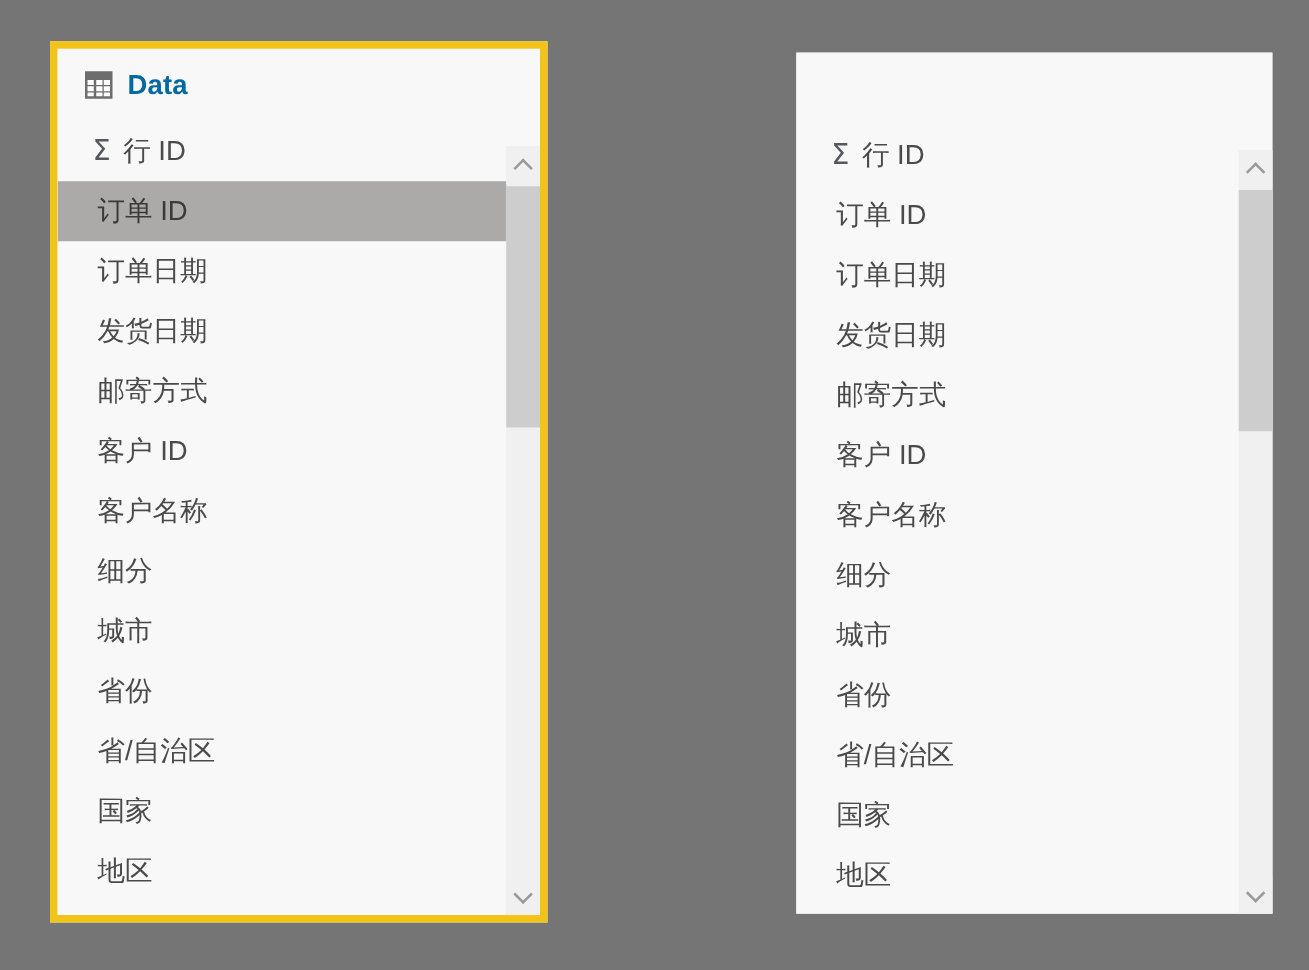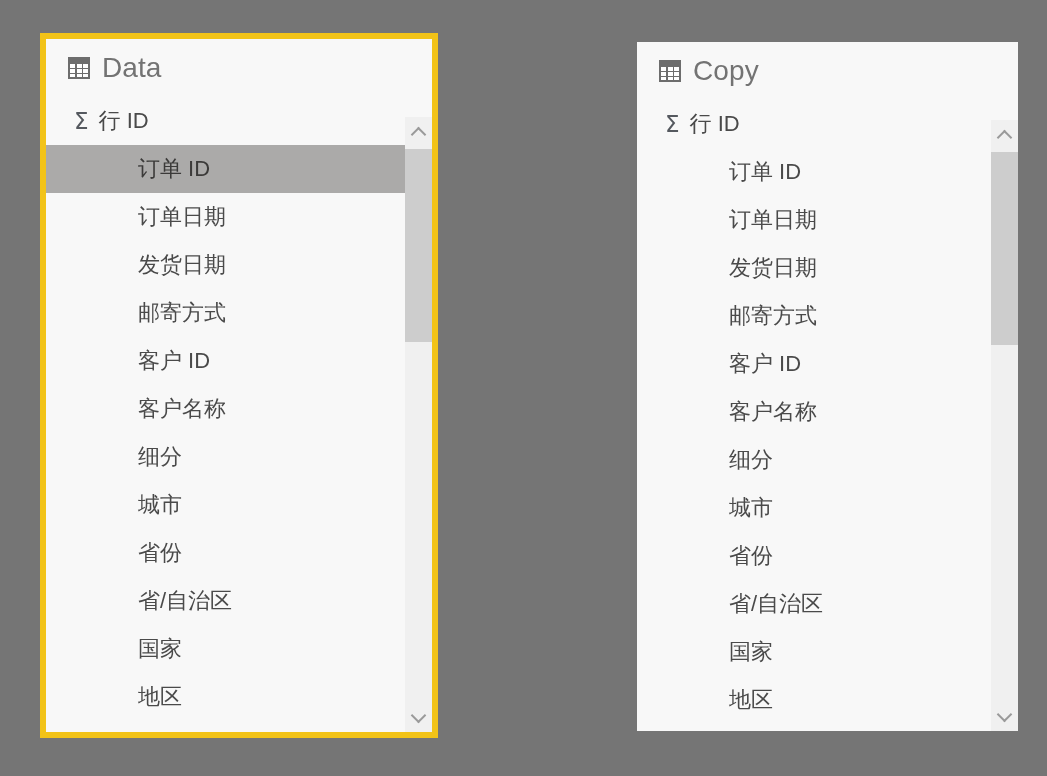--- a/index.html
+++ b/index.html
@@ -70,43 +70,43 @@
   }
   
   .table-icon i.c1 { left: 2px; width: 5px; }
   .table-icon i.c2 { left: 8.5px; width: 5px; }
   .table-icon i.c3 { left: 15px; width: 5px; }
   .table-icon i.r1 { top: 7px; height: 4px; }
   .table-icon i.r2 { top: 12px; height: 4px; }
   .table-icon i.r3 { top: 17px; height: 3px; }
 
   .panel-title {
-    font-size: 28px;
-    font-weight: normal;
-    color: #737373;
+    font-size: 22px;
+    font-weight: bold;
+    color: #0369a1;
     letter-spacing: 0.1px;
     line-height: 1;
   }
 
   
   .field-list {
     position: absolute;
     left: 0;
     right: 0;
     top: 58px;
     bottom: 0;
     overflow: hidden;
   }
 
   .field-row {
     height: 48px;
     display: flex;
     align-items: center;
     box-sizing: border-box;
-    padding-left: 92px;
+    padding-left: 32px;
     font-size: 22px;
     color: #4a4a4a;
     white-space: nowrap;
   }
 
   .field-row.measure {
     padding-left: 28px;
   }
 
   .field-row.selected {
@@ -248,34 +248,20 @@
         <span class="chev down"></span>
       </div>
     </div>
 
   </div>
 </div>
 
 <div class="panel panel-right">
   <div class="panel-inner">
 
-    <div class="panel-header">
-      <span class="table-icon">
-        <i class="c1 r1"></i>
-          <i class="c2 r1"></i>
-          <i class="c3 r1"></i>
-        <i class="c1 r2"></i>
-          <i class="c2 r2"></i>
-          <i class="c3 r2"></i>
-        <i class="c1 r3"></i>
-          <i class="c2 r3"></i>
-          <i class="c3 r3"></i>
-      </span>
-      <span class="panel-title">Copy</span>
-    </div>
 
     <div class="field-list">
       <div class="field-row measure">
         <span class="sigma-icon">Σ</span>
         <span class="field-label">行 ID</span>
       </div>
       <div class="field-row">
         <span class="field-label">订单 ID</span>
       </div>
       <div class="field-row">

